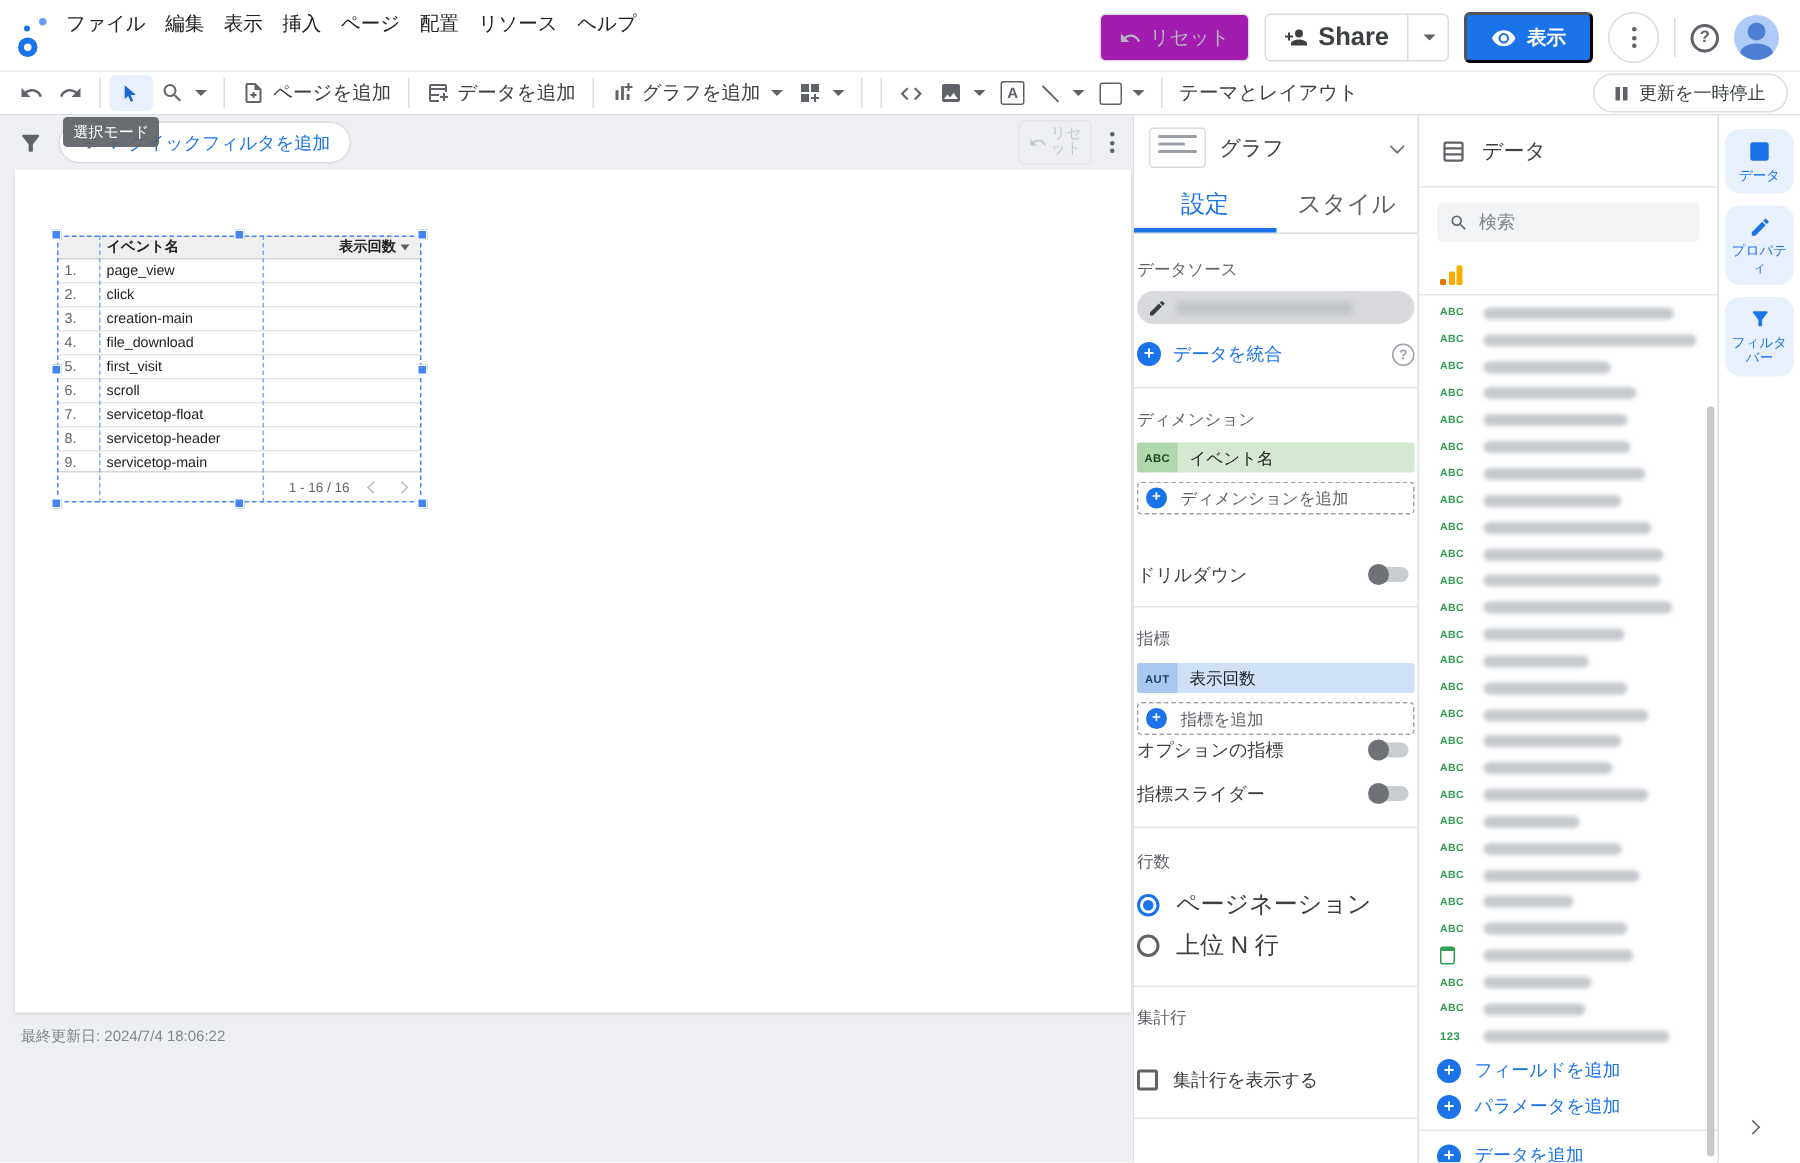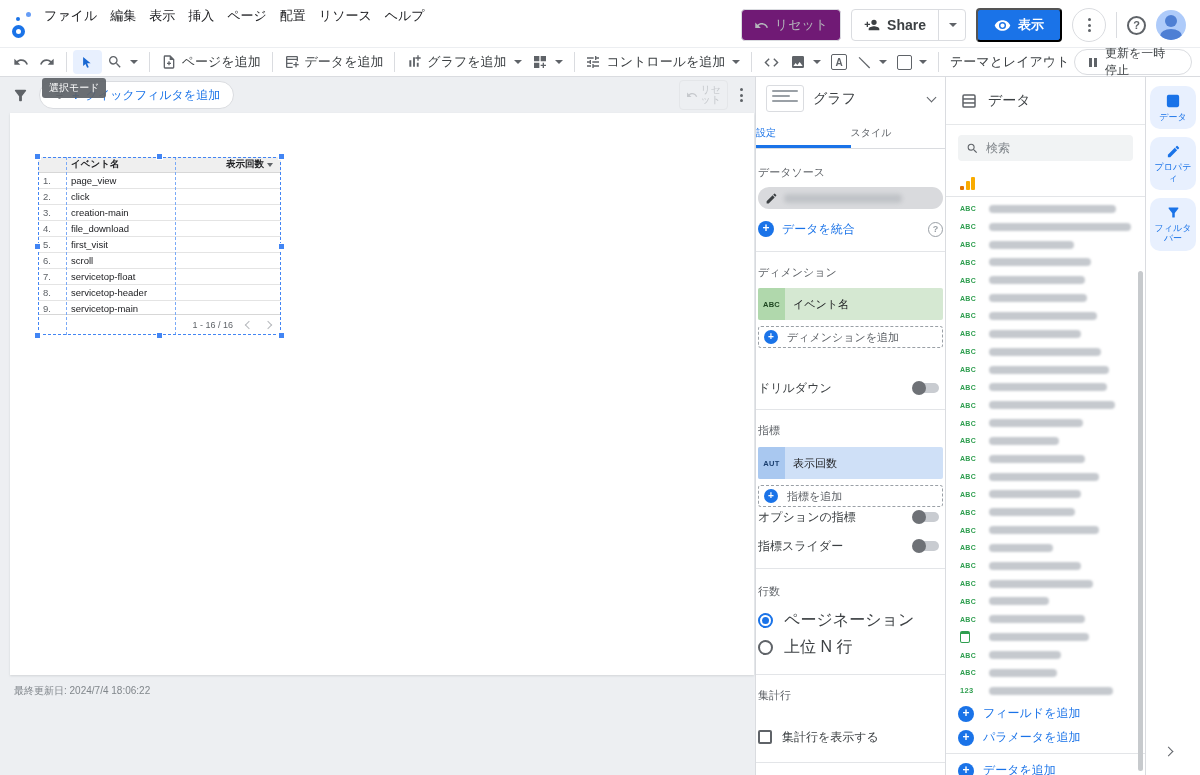--- a/index.html
+++ b/index.html
@@ -11,25 +11,25 @@
   .topbar { height:47px; display:flex; align-items:flex-start; justify-content:space-between; padding:4px 14px 0 10px; background:#fff; }
   .brand { display:flex; gap:10px; }
   .logo { width:24px; height:30px; position:relative; margin-top:6px; }
   .logo .ring { position:absolute; left:2px; bottom:2px; width:13px; height:13px; border:4px solid #1a73e8; border-radius:50%; }
   .logo .dot { position:absolute; right:3px; top:2px; width:5px; height:5px; background:#669df6; border-radius:50%; }
   .logo .dot2 { position:absolute; left:6px; top:7px; width:4px; height:4px; background:#1a73e8; border-radius:50%; }
   .title { font-size:18px; color:#202124; line-height:20px; }
   .menubar { display:flex; gap:13px; margin-top:3px; }
   .menubar span { font-size:13px; color:#202124; cursor:default; }
   .topbar-right { display:flex; align-items:center; gap:10px; margin-top:4px; }
-  .btn-outline { display:flex; align-items:center; gap:6px; height:32px; padding:0 12px; border:1px solid #dadce0; border-radius:4px; background:#701a75; font-size:13px; }
+  .btn-outline { display:flex; align-items:center; gap:6px; height:32px; padding:0 12px; border:1px solid #dadce0; border-radius:4px; background:#a21caf; font-size:13px; }
   .btn-reset { color:#b4b7bb; }
   .btn-reset svg { fill:#b4b7bb; }
   .share-split { display:flex; height:32px; border:1px solid #dadce0; border-radius:4px; overflow:hidden; }
-  .share-main { display:flex; align-items:center; gap:7px; padding:0 12px; font-size:14px; font-weight:700; color:#3c4043; border-right:1px solid #dadce0; }
+  .share-main { display:flex; align-items:center; gap:7px; padding:0 12px; font-size:17px; font-weight:700; color:#3c4043; border-right:1px solid #dadce0; }
   .share-caret { display:flex; align-items:center; padding:0 8px; }
   .btn-view { display:flex; align-items:center; gap:7px; height:34px; padding:0 16px; background:#1a73e8; color:#fff; font-size:13px; font-weight:700; border-radius:4px; }
   .more-circle { width:34px; height:34px; border:1px solid #dadce0; border-radius:50%; display:flex; align-items:center; justify-content:center; }
   .vdots { display:flex; flex-direction:column; gap:2.5px; }
   .vdots i { width:3px; height:3px; background:#5f6368; border-radius:50%; }
   .tb-div { width:1px; height:26px; background:#dadce0; }
   .help-circle { width:19px; height:19px; border:2px solid #5f6368; border-radius:50%; display:flex; align-items:center; justify-content:center; font-size:11px; font-weight:700; color:#5f6368; }
   .avatar { width:30px; height:30px; border-radius:50%; background:#aecbfa; position:relative; overflow:hidden; }
   .avatar .head { position:absolute; left:9px; top:5px; width:12px; height:12px; border-radius:50%; background:#4e7fd4; }
   .avatar .bodyp { position:absolute; left:4px; top:19px; width:22px; height:14px; border-radius:50%; background:#4e7fd4; }
@@ -87,34 +87,34 @@
   .chart-panel { width:190px; background:#fff; border-left:1px solid #dadce0; display:flex; flex-direction:column; overflow:hidden; }
   .cp-head { display:flex; align-items:center; gap:9px; padding:8px 10px; }
   .thumb { width:38px; height:27px; border:1px solid #dadce0; border-radius:3px; padding:4px 5px; display:flex; flex-direction:column; gap:3px; }
   .thumb i { height:2px; background:#9aa0a6; border-radius:1px; }
   .thumb i:nth-child(2) { width:70%; }
   .cp-title { flex:1; font-size:14px; color:#3c4043; }
   .chev { width:7px; height:7px; border-right:1.8px solid #5f6368; border-bottom:1.8px solid #5f6368; }
   .chev-down { transform:rotate(45deg); margin-top:-3px; }
   .chev-right { transform:rotate(-45deg); }
   .cp-tabs { display:flex; border-bottom:1px solid #dadce0; }
-  .cp-tab { flex:1; text-align:left; font-size:10px; padding:6px 0 5px; color:#5f6368; }
+  .cp-tab { flex:1; text-align:center; font-size:16px; padding:6px 0 5px; color:#5f6368; }
   .cp-tab.active { color:#1a73e8; border-bottom:3px solid #1a73e8; }
   .cp-body { flex:1; padding:0 2px; overflow:hidden; }
   .sec-label { font-size:11px; color:#5f6368; }
   .cp-divider { height:1px; background:#e3e5e8; margin:0 -12px; }
   .ds-pill { margin-top:7px; height:22px; background:#d9dadd; border-radius:11px; display:flex; align-items:center; padding:0 7px; gap:6px; }
   .ds-pill svg { fill:#3c4043; }
   .blur-bar { height:9px; border-radius:4px; background:#c0c3c7; filter:blur(2px); width:118px; }
   .plus-circle { width:16px; height:16px; min-width:16px; background:#1a73e8; border-radius:50%; color:#fff; font-size:12px; line-height:15px; text-align:center; font-weight:700; }
   .plus-circle.sm { width:14px; height:14px; min-width:14px; font-size:10px; line-height:13px; }
   .blend-row { display:flex; align-items:center; gap:8px; margin-top:10px; height:20px; }
   .blend-row .txt { font-size:12px; color:#1a73e8; flex:1; }
   .qmark { width:15px; height:15px; border:1.5px solid #9aa0a6; border-radius:50%; color:#9aa0a6; font-size:9px; font-weight:700; display:flex; align-items:center; justify-content:center; }
-  .chip { height:32px; border-radius:2px; display:flex; align-items:center; overflow:hidden; }
+  .chip { height:20px; border-radius:2px; display:flex; align-items:center; overflow:hidden; }
   .chip .badge { width:27px; align-self:stretch; display:flex; align-items:center; justify-content:center; font-size:7.5px; font-weight:700; letter-spacing:.3px; }
   .chip .clabel { padding-left:8px; font-size:11px; color:#202124; }
   .chip-dim { background:#d5e8d2; } .chip-dim .badge { background:#b0d8ac; color:#1e4620; }
   .chip-met { background:#cfe0f7; } .chip-met .badge { background:#a9c8f0; color:#1a3e6e; }
   .dashed-add { margin-top:6px; height:22px; border:1px dashed #9aa0a6; border-radius:3px; display:flex; align-items:center; gap:9px; padding:0 5px; }
   .dashed-add .txt { font-size:11px; color:#5f6368; }
   .toggle-row { display:flex; align-items:center; justify-content:space-between; height:20px; }
   .toggle-row .txt { font-size:12px; color:#3c4043; }
   .toggle { position:relative; width:24px; height:10px; background:#c9ccd1; border-radius:5px; margin-right:4px; }
   .toggle .knob { position:absolute; left:-3px; top:-2px; width:14px; height:14px; background:#6e7176; border-radius:50%; }
@@ -275,27 +275,20 @@
         <span>グラフを追加</span>
         <span class="caret"></span>
       </div>
     <div class="tool">
         <svg width="16" height="16" viewBox="0 0 24 24">
           <path d="M3 3h8v8H3V3zm10 0h8v8h-8V3zM3 13h8v8H3v-8zm13 0h2v3h3v2h-3v3h-2v-3h-3v-2h3v-3z"></path>
         </svg>
         <span class="caret"></span>
       </div>
     <div class="sep"></div>
-    <div class="tool">
-        <svg width="16" height="16" viewBox="0 0 24 24">
-          <path d="M3 17v2h6v-2H3zM3 5v2h10V5H3zm10 16v-2h8v-2h-8v-2h-2v6h2zM7 9v2H3v2h4v2h2V9H7zm14 4v-2H11v2h10zm-6-4h2V7h4V5h-4V3h-2v6z"></path>
-        </svg>
-        <span>コントロールを追加</span>
-        <span class="caret"></span>
-      </div>
     <div class="sep"></div>
     <div class="tool">
         <svg width="17" height="17" viewBox="0 0 24 24">
           <path d="M9.4 16.6 4.8 12l4.6-4.6L8 6l-6 6 6 6 1.4-1.4zm5.2 0 4.6-4.6-4.6-4.6L16 6l6 6-6 6-1.4-1.4z"></path>
         </svg>
       </div>
     <div class="tool">
         <svg width="16" height="16" viewBox="0 0 24 24">
           <path d="M21 19V5a2 2 0 0 0-2-2H5a2 2 0 0 0-2 2v14a2 2 0 0 0 2 2h14a2 2 0 0 0 2-2zM8.5 13.5l2.5 3.01L14.5 12l4.5 6H5l3.5-4.5z"></path>
         </svg>

